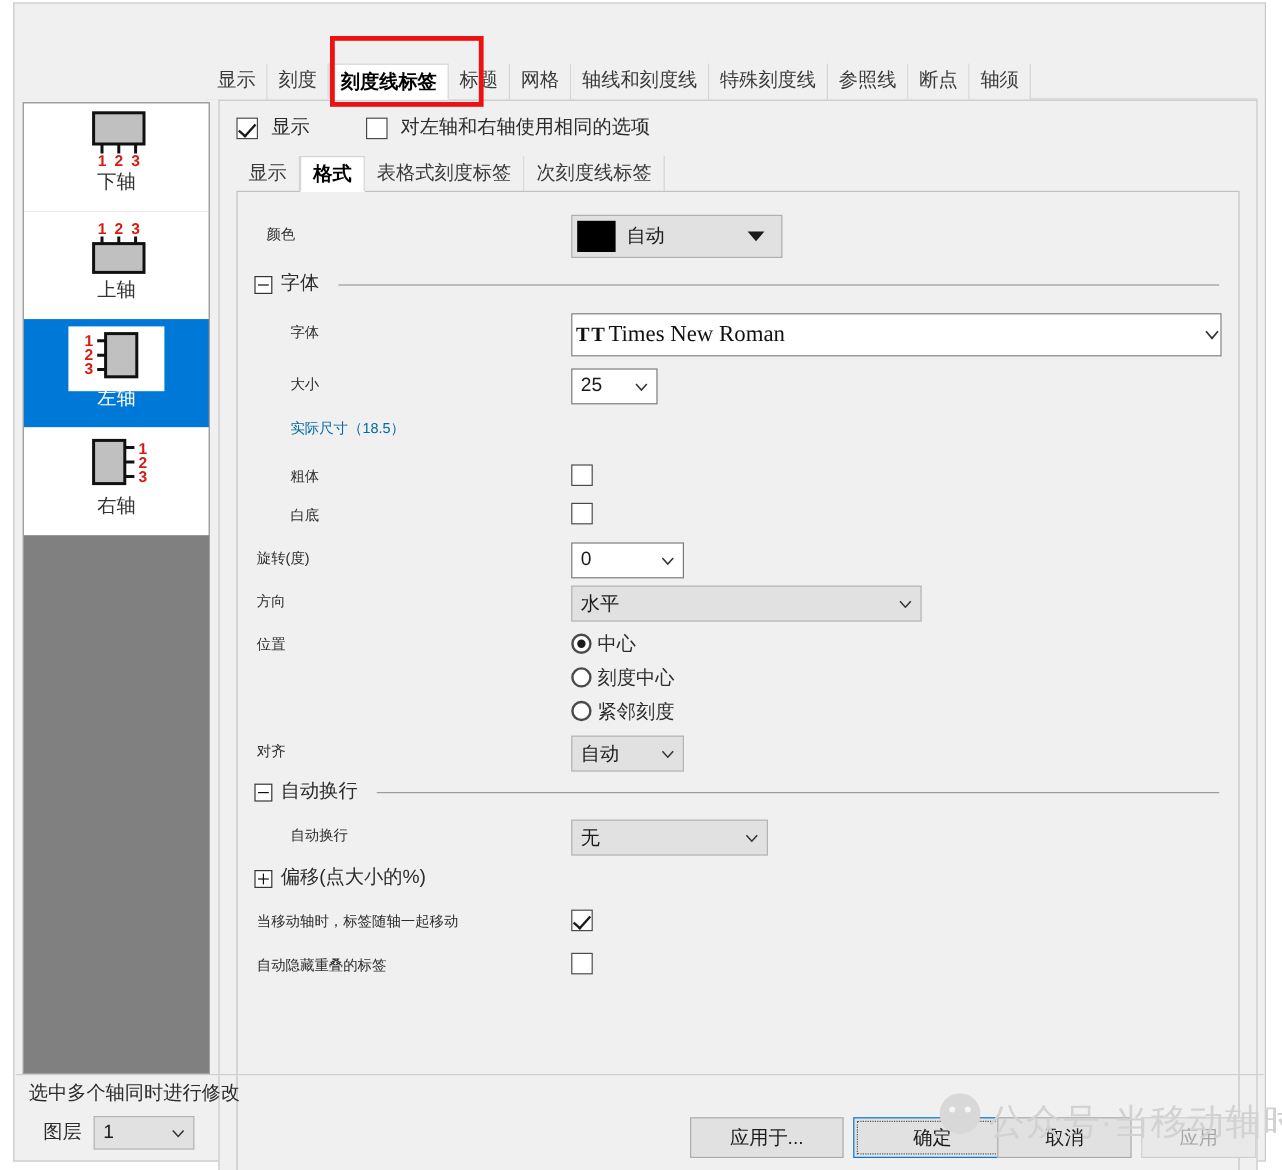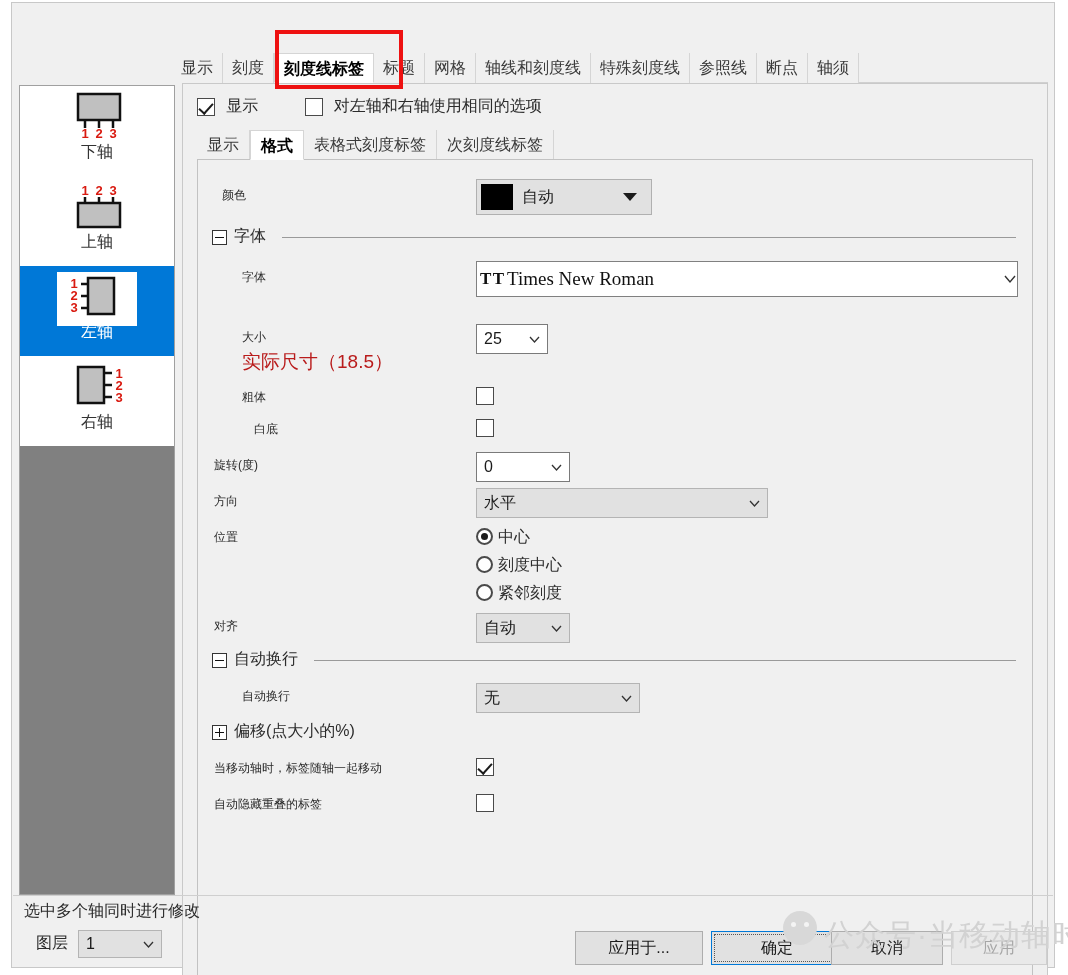--- a/index.html
+++ b/index.html
@@ -157,21 +157,21 @@
   .gbtn:before{
     content:"";position:absolute;left:2px;top:6px;width:9px;height:1px;background:#111;
   }
   .gbtn.plus:after{
     content:"";position:absolute;left:6px;top:2px;width:1px;height:9px;background:#111;
   }
   .gtitle{position:absolute;font-size:16px;color:#2c2c2c;white-space:nowrap;}
   .gline{position:absolute;height:1px;background:#9a9a9a;}
 
   
-  .link{position:absolute;font-size:19px;color:#b91c1c;white-space:nowrap;}
+  .link{position:absolute;font-size:12px;color:#0369a1;white-space:nowrap;}
 
   
   .radio{
     position:absolute;width:17px;height:17px;border:2px solid #4a4a4a;
     border-radius:50%;box-sizing:border-box;background:#fff;
   }
   .radio.on:after{
     content:"";position:absolute;left:3px;top:3px;width:7px;height:7px;
     border-radius:50%;background:#1b1b1b;
   }
@@ -358,41 +358,41 @@
           <span class="fonticon">T T</span>
           <span class="fontname">Times New Roman</span>
           <span class="caret">
             <svg width="14" height="10" viewBox="0 0 14 10">
                 <polyline points="2,2 7,8 12,2" fill="none" stroke="#333" stroke-width="1.4"></polyline>
               </svg>
           </span>
         </div>
       </div>
 
-      <div class="row" style="top:164px;">
+      <div class="row" style="top:147px;">
         <span class="lbl" style="left:44px;top:5px;">大小</span>
         <div class="combo white" style="left:278px;top:0px;width:72px;">
           <span class="val">25</span>
           <span class="caret">
             <svg width="13" height="9" viewBox="0 0 13 9">
                 <polyline points="2,2 6.5,7 11,2" fill="none" stroke="#333" stroke-width="1.3"></polyline>
               </svg>
           </span>
         </div>
       </div>
 
       <span class="link" style="left:44px;top:189px;">实际尺寸（18.5）</span>
 
       <div class="row" style="top:224px;">
         <span class="lbl" style="left:44px;top:5px;">粗体</span>
         <span class="chk" style="position:absolute;left:278px;top:3px;"></span>
       </div>
 
       <div class="row" style="top:256px;">
-        <span class="lbl" style="left:44px;top:5px;margin-left:12px;">白底</span>
+        <span class="lbl" style="left:44px;top:5px;">白底</span>
         <span class="chk" style="position:absolute;left:278px;top:3px;"></span>
       </div>
 
       <div class="row" style="top:292px;">
         <span class="lbl" style="left:16px;top:5px;">旋转(度)</span>
         <div class="combo white" style="left:278px;top:0px;width:94px;">
           <span class="val">0</span>
           <span class="caret">
             <svg width="13" height="9" viewBox="0 0 13 9">
                 <polyline points="2,2 6.5,7 11,2" fill="none" stroke="#333" stroke-width="1.3"></polyline>

